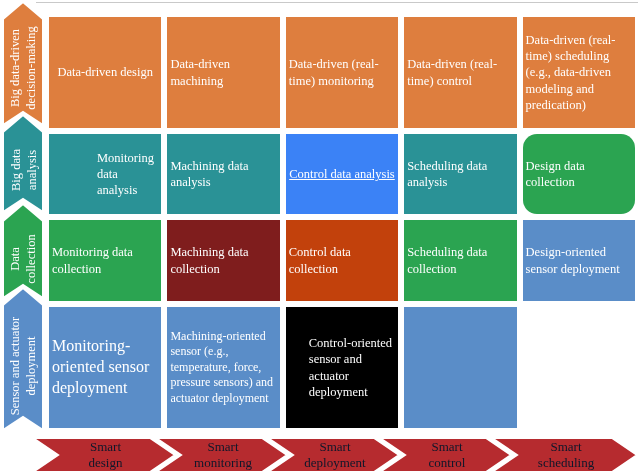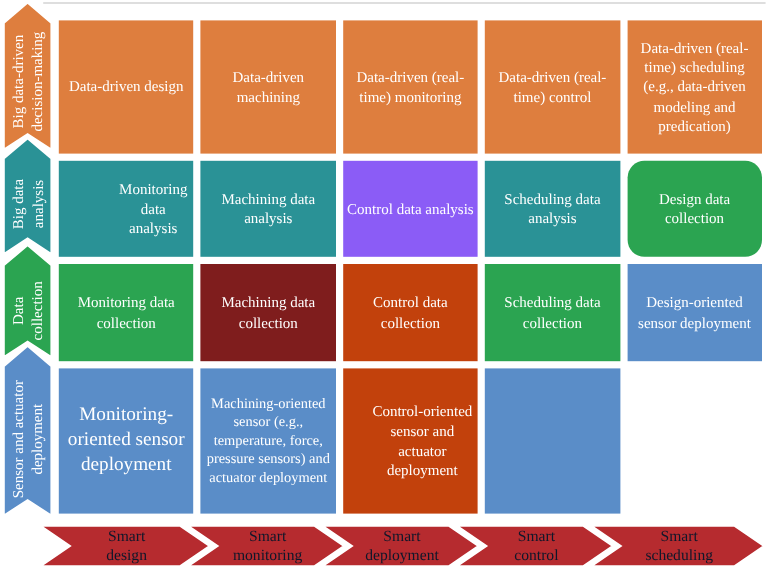--- a/index.html
+++ b/index.html
@@ -49,21 +49,21 @@
     display: grid;
     grid-template-columns: repeat(5, 112.4px);
     grid-template-rows: 111px 80px 81px 121px;
     column-gap: 6px;
     row-gap: 6px;
   }
   .cell {
     display: flex;
     align-items: center;
     justify-content: center;
-    text-align: center;
+    text-align: left;
     color: #ffffff;
     font-size: 12.5px;
     line-height: 1.3;
     padding: 2px 3px;
     box-sizing: border-box;
   }
   .flow-label {
     position: absolute;
     top: 437px;
     height: 36px;
@@ -112,33 +112,33 @@
 
   <div class="grid">
     <div class="cell" style="background-color: rgb(222, 126, 62);">Data-driven design</div>
     <div class="cell" style="background-color: rgb(222, 126, 62);">Data-driven machining</div>
     <div class="cell" style="background-color: rgb(222, 126, 62);">Data-driven (real-time) monitoring</div>
     <div class="cell" style="background-color: rgb(222, 126, 62);">Data-driven (real-time) control</div>
     <div class="cell" style="background-color: rgb(222, 126, 62);">Data-driven (real-time) scheduling (e.g., data-driven modeling and predication)</div>
 
     <div class="cell" style="background-color: rgb(42, 146, 150); padding-left: 48px;">Monitoring data analysis</div>
     <div class="cell" style="background-color: rgb(42, 146, 150);">Machining data analysis</div>
-    <div class="cell" style="background-color: #8b5cf6;">Control data analysis</div>
+    <div class="cell" style="background-color: #3b82f6; text-decoration: underline;">Control data analysis</div>
     <div class="cell" style="background-color: rgb(42, 146, 150);">Scheduling data analysis</div>
 
     <div class="cell" style="background-color: rgb(43, 164, 81); border-radius: 14px;">Design data collection</div>
     <div class="cell" style="background-color: rgb(43, 164, 81);">Monitoring data collection</div>
     <div class="cell" style="background-color: #7f1d1d;">Machining data collection</div>
     <div class="cell" style="background-color: #c2410c;">Control data collection</div>
     <div class="cell" style="background-color: rgb(43, 164, 81);">Scheduling data collection</div>
 
     <div class="cell" style="background-color: rgb(90, 141, 200);">Design-oriented sensor deployment</div>
     <div class="cell" style="font-size: 16px; background-color: rgb(90, 141, 200);">Monitoring-oriented sensor deployment</div>
     <div class="cell" style="font-size: 12px; line-height: 1.28; background-color: rgb(90, 141, 200);">Machining-oriented sensor (e.g., temperature, force, pressure sensors) and actuator deployment</div>
-    <div class="cell" style="background-color: #c2410c; padding-left: 23px;">Control-oriented sensor and actuator deployment</div>
+    <div class="cell" style="background-color: #000000; padding-left: 23px;">Control-oriented sensor and actuator deployment</div>
     <div class="cell" style="background-color: rgb(90, 141, 200);"></div>
   </div>
 
   <svg class="flow-svg" viewBox="0 0 639 36" xmlns="http://www.w3.org/2000/svg">
     <polygon points="33,1 150,1 175,18 150,35 33,35 58,18" stroke="#ffffff" stroke-width="2" style="fill: rgb(182, 43, 47);"></polygon>
     <polygon points="156,1 262,1 287,18 262,35 156,35 181,18" stroke="#ffffff" stroke-width="2" style="fill: rgb(182, 43, 47);"></polygon>
     <polygon points="268,1 374,1 399,18 374,35 268,35 293,18" stroke="#ffffff" stroke-width="2" style="fill: rgb(182, 43, 47);"></polygon>
     <polygon points="380,1 486,1 511,18 486,35 380,35 405,18" stroke="#ffffff" stroke-width="2" style="fill: rgb(182, 43, 47);"></polygon>
     <polygon points="492,1 612,1 637,18 612,35 492,35 517,18" stroke="#ffffff" stroke-width="2" style="fill: rgb(182, 43, 47);"></polygon>
   </svg>

